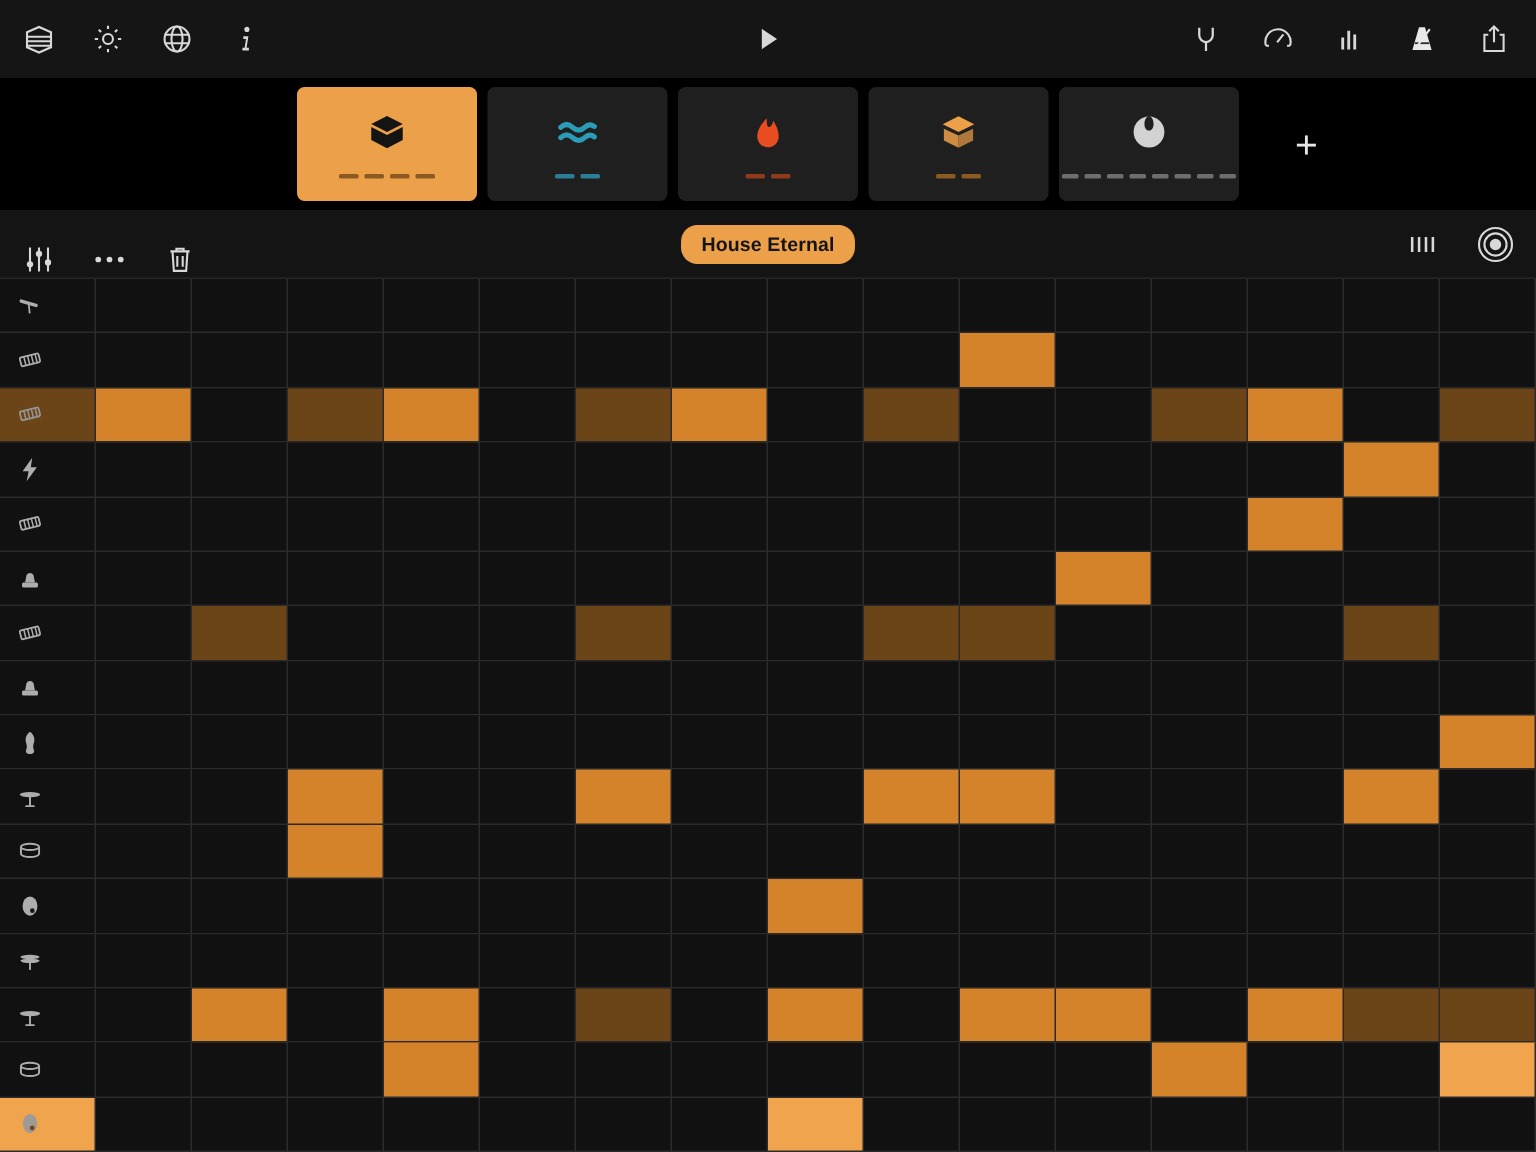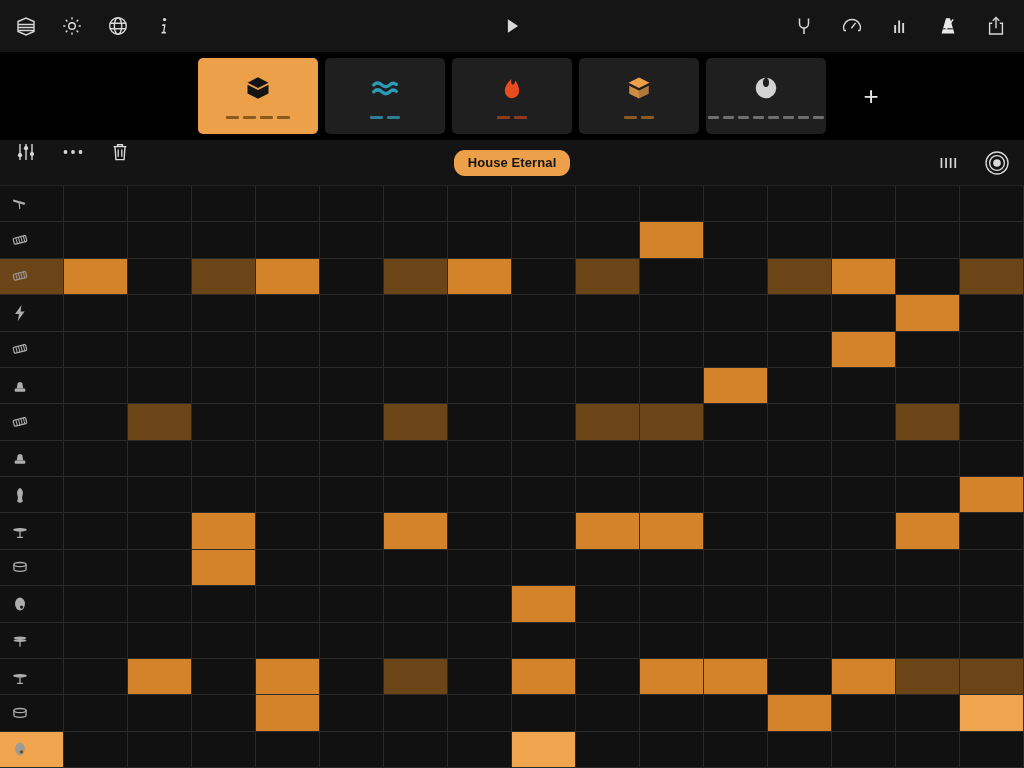--- a/index.html
+++ b/index.html
@@ -52,21 +52,21 @@
     width: 60px; height: 76px;
     display: flex; align-items: center; justify-content: center;
     color: #e6e6e6; font-size: 26px; font-weight: 300; line-height: 1;
     margin-left: 8px;
   }
 
   
   .pattern-bar {
     height: 46px; flex: 0 0 46px;
     background: #141414;
-    display: flex; align-items: flex-start;
+    display: flex; align-items: flex-end;
     position: relative;
     border-bottom: 1px solid #242424;
   }
   .pb-left { display: flex; align-items: center; gap: 22px; padding-left: 14px; }
   .pb-right { position: absolute; right: 14px; top: 0; height: 46px; display: flex; align-items: center; gap: 22px; }
   .pb-center { position: absolute; left: 0; right: 0; top: 0; height: 46px; display: flex; align-items: center; justify-content: center; }
   .pattern-pill {
     background: #eda04a; color: #141414;
     font-size: 13px; font-weight: 600;
     padding: 5px 14px 6px; border-radius: 11px;

